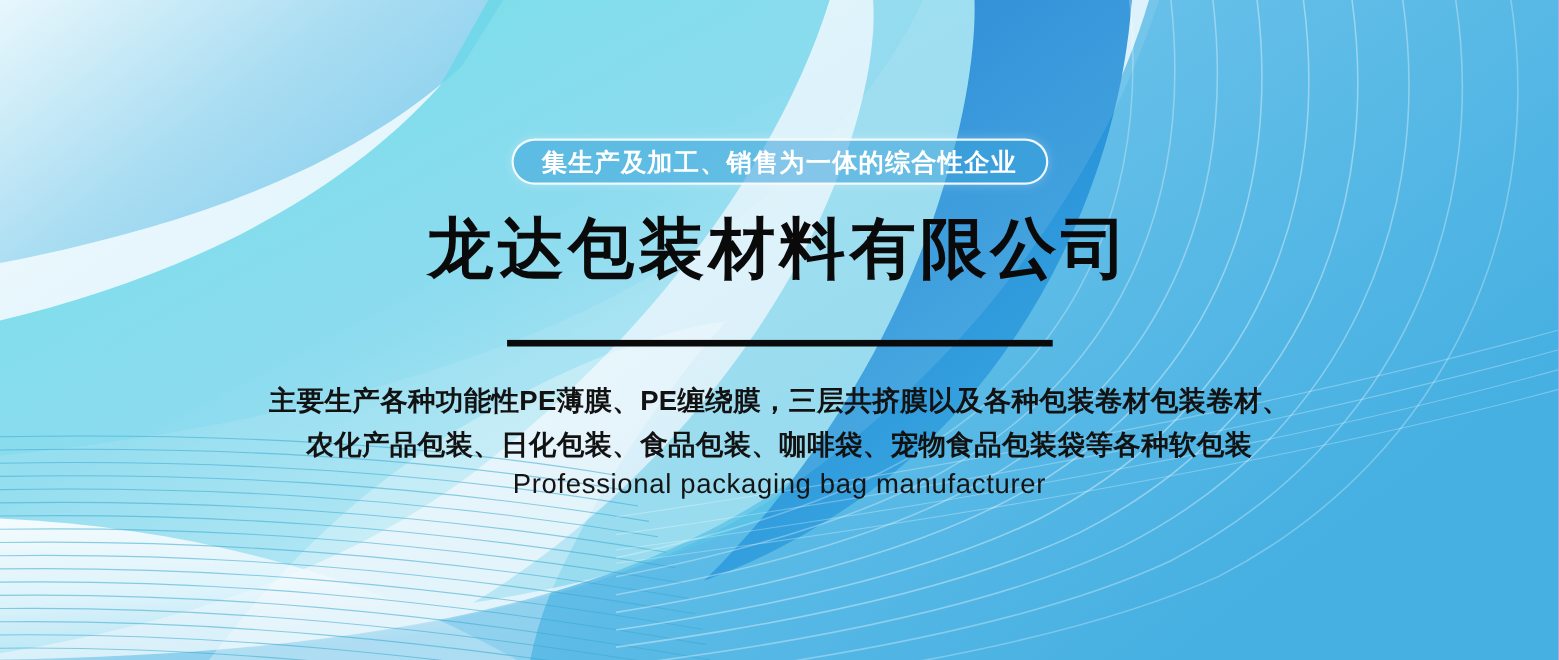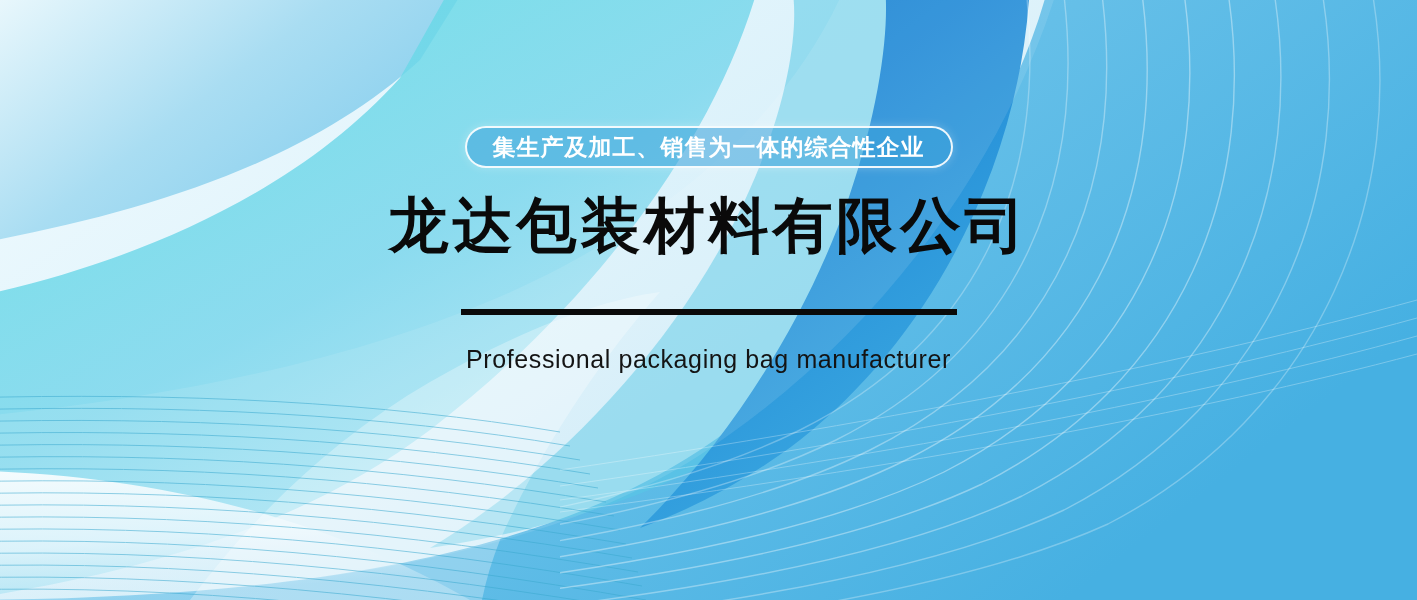--- a/index.html
+++ b/index.html
@@ -71,21 +71,20 @@
     text-align: center;
     color: #121212;
     font-size: 25px;
     font-weight: bold;
     line-height: 1.62;
     letter-spacing: 0.3px;
     white-space: nowrap;
   }
   .desc-line { display: block; }
   .en-tagline {
-    margin-top: 30px;
     color: #141414;
     font-size: 25px;
     font-weight: normal;
     letter-spacing: 0.6px;
     white-space: nowrap;
   }
 </style>
 </head>
 <body>
 
@@ -195,17 +194,21 @@
     </g>
   </svg>
 
   <div class="content">
     <div class="tagline-pill">集生产及加工、销售为一体的综合性企业</div>
 
     <h1 class="company-title">龙达包装材料有限公司</h1>
 
     <div class="title-rule"></div>
 
+    <div class="desc-block">
+      <span class="desc-line">主要生产各种功能性PE薄膜、PE缠绕膜，三层共挤膜以及各种包装卷材包装卷材、</span>
+      <span class="desc-line">农化产品包装、日化包装、食品包装、咖啡袋、宠物食品包装袋等各种软包装</span>
+    </div>
 
     <div class="en-tagline">Professional packaging bag manufacturer</div>
   </div>
 
 </div>
 
 </body></html>

